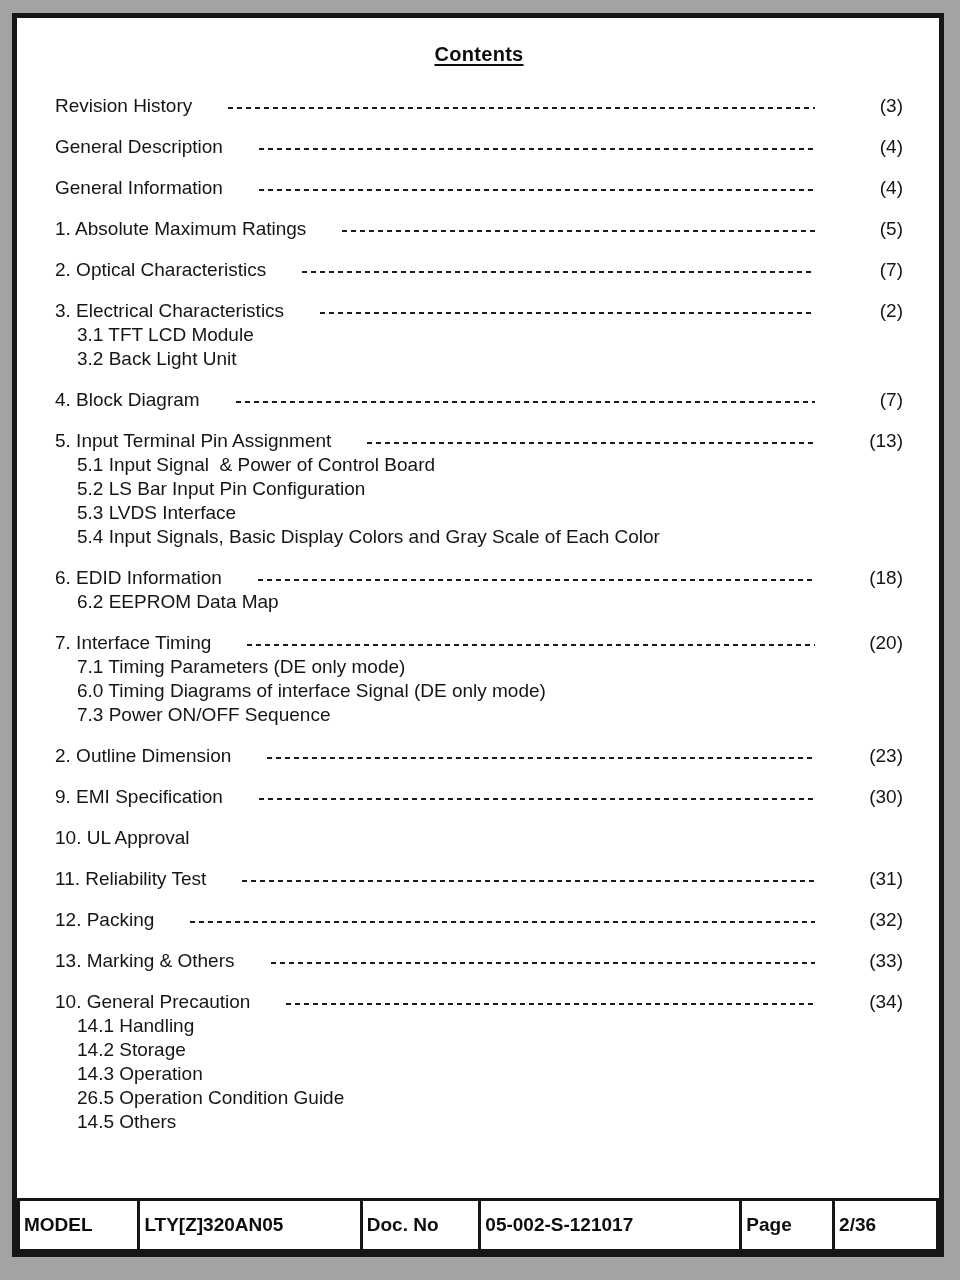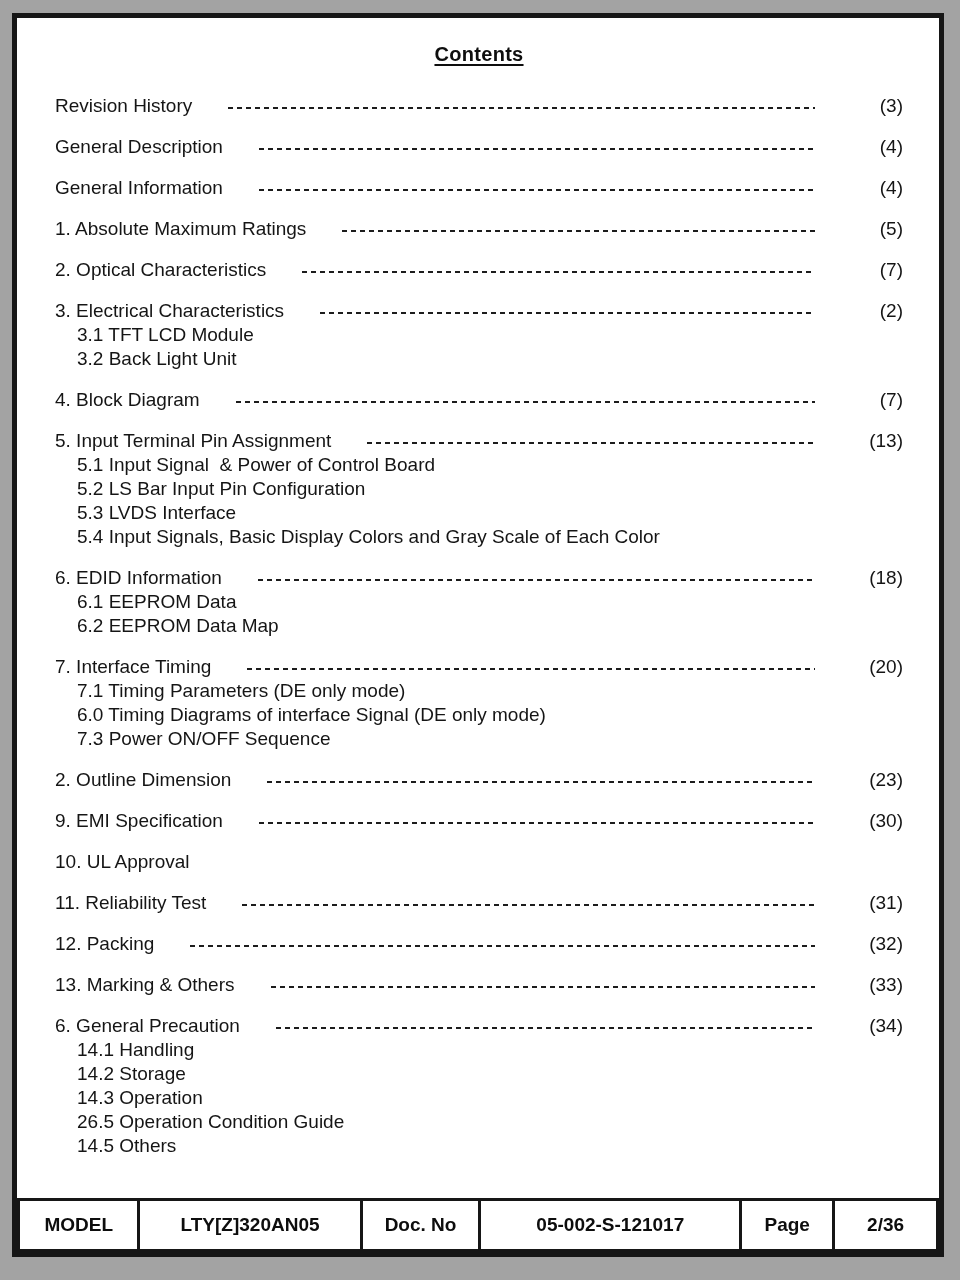--- a/index.html
+++ b/index.html
@@ -74,21 +74,20 @@
     left: 0;
     bottom: 0;
     width: 100%;
     border-collapse: collapse;
     table-layout: fixed;
   }
   .footer-table td {
     border: 3px solid #161616;
     height: 48px;
     padding: 0 4px;
-    text-align: center;
     vertical-align: middle;
     font-size: 19px;
     font-weight: bold;
     color: #0d0d0d;
     overflow: hidden;
   }
 </style>
 </head>
 <body>
 
@@ -105,33 +104,32 @@
           <div class="row main"><span class="label">3. Electrical Characteristics</span><span class="leader"></span><span class="pagenum">(2)</span></div>
           <div class="row sub"><span class="label">3.1 TFT LCD Module</span></div>
           <div class="row sub"><span class="label">3.2 Back Light Unit</span></div>
           <div class="row main"><span class="label">4. Block Diagram</span><span class="leader"></span><span class="pagenum">(7)</span></div>
           <div class="row main"><span class="label">5. Input Terminal Pin Assignment</span><span class="leader"></span><span class="pagenum">(13)</span></div>
           <div class="row sub"><span class="label">5.1 Input Signal  &amp; Power of Control Board</span></div>
           <div class="row sub"><span class="label">5.2 LS Bar Input Pin Configuration</span></div>
           <div class="row sub"><span class="label">5.3 LVDS Interface</span></div>
           <div class="row sub"><span class="label">5.4 Input Signals, Basic Display Colors and Gray Scale of Each Color</span></div>
           <div class="row main"><span class="label">6. EDID Information</span><span class="leader"></span><span class="pagenum">(18)</span></div>
-          <div class="row sub"><span class="label">6.1 EEPROM Data</span></div>
           <div class="row sub"><span class="label">6.2 EEPROM Data Map</span></div>
           <div class="row main"><span class="label">7. Interface Timing</span><span class="leader"></span><span class="pagenum">(20)</span></div>
           <div class="row sub"><span class="label">7.1 Timing Parameters (DE only mode)</span></div>
           <div class="row sub"><span class="label">6.0 Timing Diagrams of interface Signal (DE only mode)</span></div>
           <div class="row sub"><span class="label">7.3 Power ON/OFF Sequence</span></div>
           <div class="row main"><span class="label">2. Outline Dimension</span><span class="leader"></span><span class="pagenum">(23)</span></div>
           <div class="row main"><span class="label">9. EMI Specification</span><span class="leader"></span><span class="pagenum">(30)</span></div>
           <div class="row main"><span class="label">10. UL Approval</span></div>
           <div class="row main"><span class="label">11. Reliability Test</span><span class="leader"></span><span class="pagenum">(31)</span></div>
           <div class="row main"><span class="label">12. Packing</span><span class="leader"></span><span class="pagenum">(32)</span></div>
           <div class="row main"><span class="label">13. Marking &amp; Others</span><span class="leader"></span><span class="pagenum">(33)</span></div>
-          <div class="row main"><span class="label">6. General Precaution</span><span class="leader"></span><span class="pagenum">(34)</span></div>
+          <div class="row main"><span class="label">10. General Precaution</span><span class="leader"></span><span class="pagenum">(34)</span></div>
           <div class="row sub"><span class="label">14.1 Handling</span></div>
           <div class="row sub"><span class="label">14.2 Storage</span></div>
           <div class="row sub"><span class="label">14.3 Operation</span></div>
           <div class="row sub"><span class="label">26.5 Operation Condition Guide</span></div>
           <div class="row sub"><span class="label">14.5 Others</span></div>
         </div>
     </div>
 
     <table class="footer-table">
       <colgroup>

